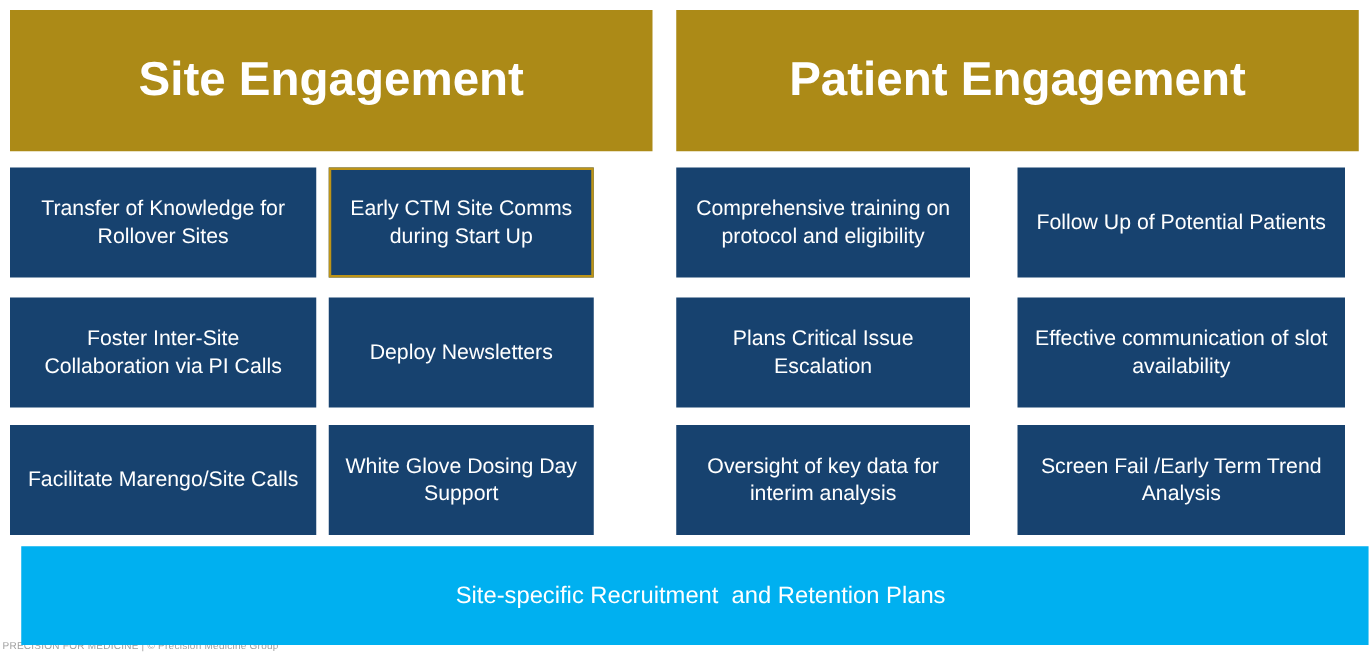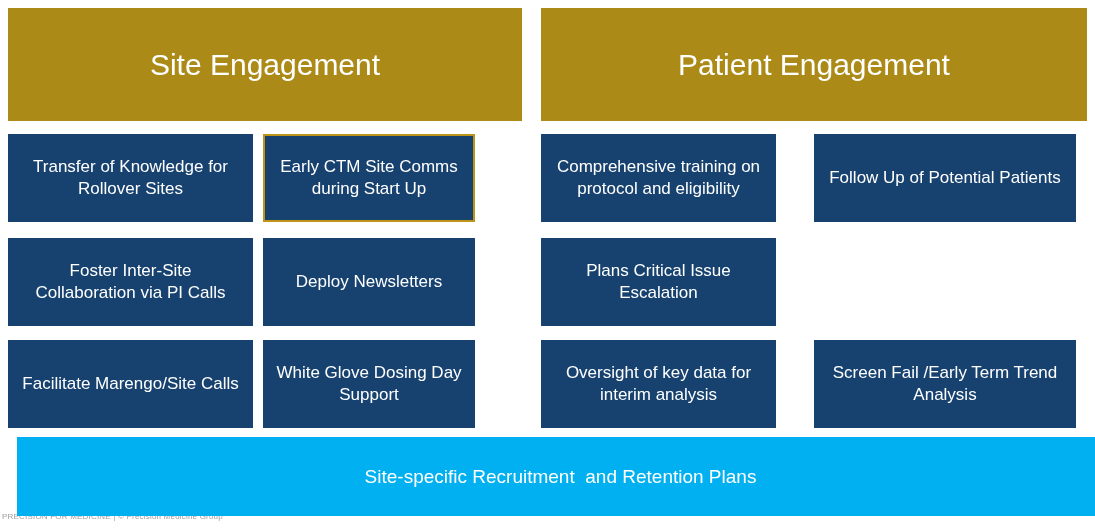--- a/index.html
+++ b/index.html
@@ -17,22 +17,23 @@
   }
   .hdr {
     position: absolute;
     top: 8px;
     height: 113px;
     background: #AC8A17;
     color: #ffffff;
     display: flex;
     align-items: center;
     justify-content: center;
-    font-size: 30px;
+    font-size: 38px;
     text-align: center;
+    font-weight: bold;
   }
   .hdr-left  { left: 8px;   width: 514px; }
   .hdr-right { left: 541px; width: 546px; }
   .cell {
     position: absolute;
     height: 88px;
     background: #17426F;
     color: #ffffff;
     display: flex;
     align-items: center;
@@ -107,20 +108,23 @@
 
   <div class="cell row1 col0">
     <span>Foster Inter-Site Collaboration via PI Calls</span>
   </div>
   <div class="cell row1 col1">
     <span>Deploy Newsletters</span>
   </div>
   <div class="cell row1 col2">
     <span>Plans Critical Issue Escalation</span>
   </div>
+  <div class="cell row1 col3">
+    <span>Effective communication of slot availability</span>
+  </div>
 
   <div class="cell row2 col0">
     <span>Facilitate Marengo/Site Calls</span>
   </div>
   <div class="cell row2 col1">
     <span>White Glove Dosing Day Support</span>
   </div>
   <div class="cell row2 col2">
     <span>Oversight of key data for interim analysis</span>
   </div>

